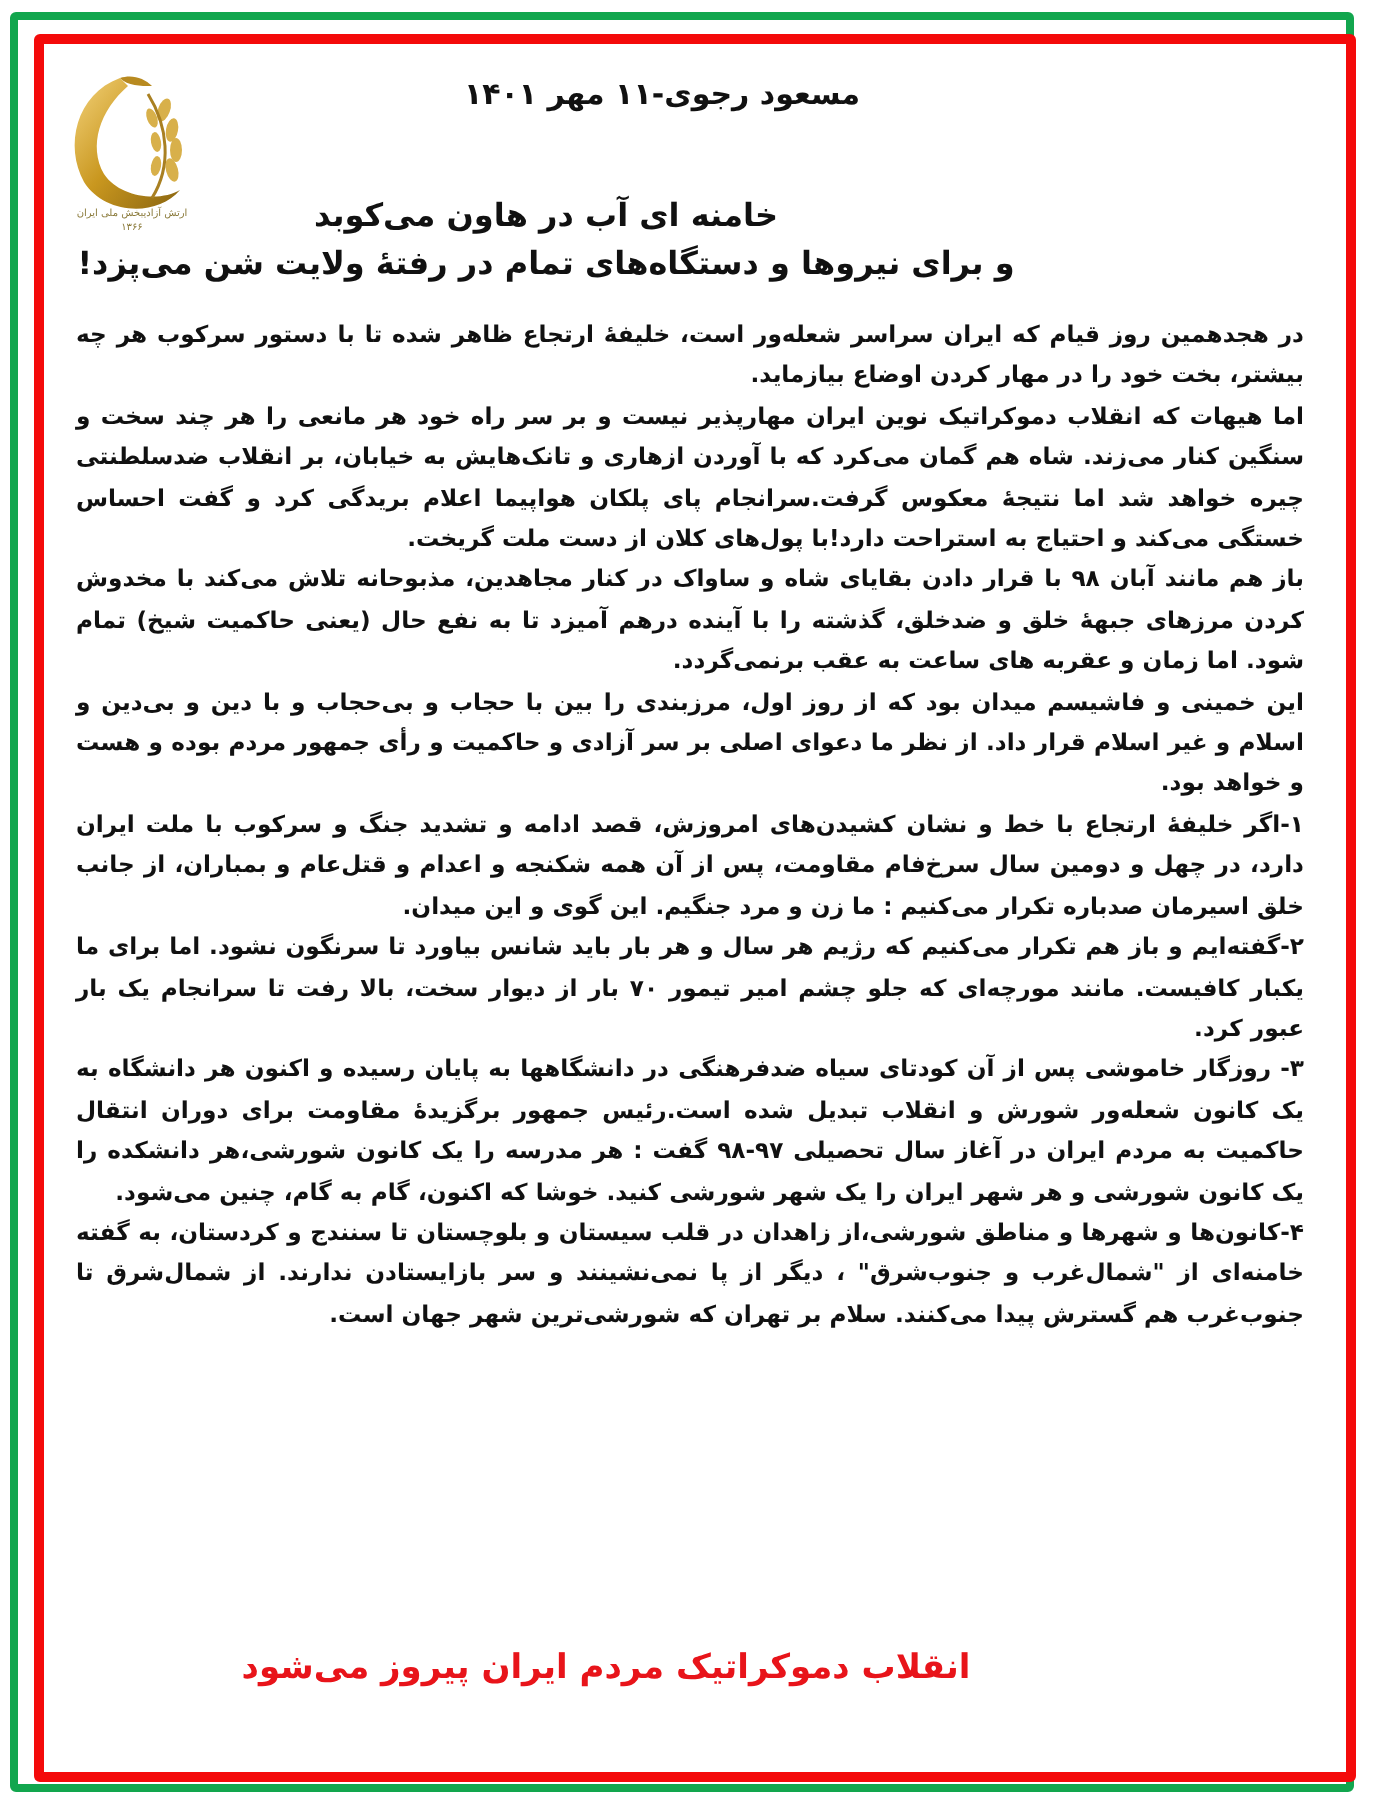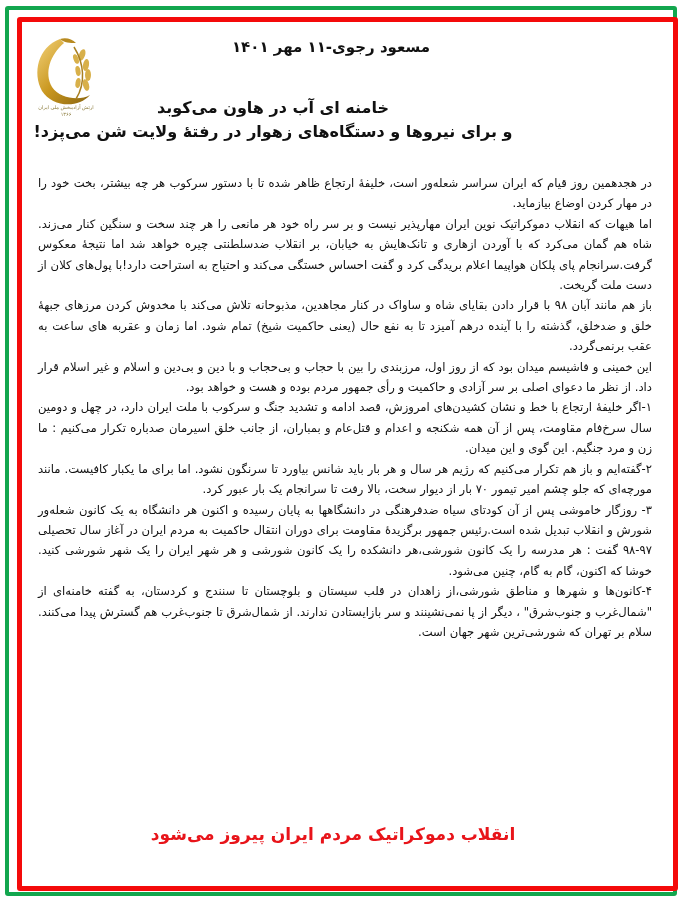--- a/index.html
+++ b/index.html
@@ -5,23 +5,23 @@
   html, body { margin: 0; padding: 0; background: #ffffff; }
   body { width: 690px; height: 910px; position: relative; overflow: hidden; font-family: "DejaVu Sans", sans-serif; }
   .frame-green { position: absolute; left: 5px; top: 6px; width: 672px; height: 890px; border: 4px solid #12a64e; border-radius: 3px; box-sizing: border-box; }
   .red-box { position: absolute; left: 17px; top: 17px; width: 661px; height: 874px; border: 5px solid #f40a0a; border-radius: 3px; box-sizing: border-box; background: #fff; }
   .logo { position: absolute; left: 30px; top: 33px; width: 72px; height: 110px; }
   .logo-caption { position: absolute; left: 26px; top: 104px; width: 80px; text-align: center; font-size: 5px; color: #8a7a3a; line-height: 7px; direction: rtl; }
   .author { position: absolute; top: 38px; left: 0; width: 662px; text-align: center; font-size: 15px; font-weight: bold; direction: rtl; color: #111; }
   .title { position: absolute; left: 0; width: 546px; text-align: center; font-size: 16px; font-weight: bold; direction: rtl; color: #111; }
   .title1 { top: 98px; }
   .title2 { top: 122px; }
-  .body { position: absolute; left: 38px; top: 157px; width: 614px; direction: rtl; text-align: justify; font-size: 11.6px; font-weight: normal; line-height: 20.4px; color: #111; margin-top: 16px; }
+  .body { position: absolute; left: 38px; top: 157px; width: 614px; direction: rtl; text-align: justify; font-size: 11.6px; font-weight: bold; line-height: 20.4px; color: #111; }
   .body p { margin: 0; text-align-last: right; }
-  .slogan { position: absolute; top: 824px; left: 0; width: 606px; text-align: center; direction: rtl; font-size: 17px; font-weight: bold; color: #e8141a; padding-left: 30px; }
+  .slogan { position: absolute; top: 824px; left: 0; width: 606px; text-align: center; direction: rtl; font-size: 17px; font-weight: bold; color: #e8141a; }
 </style>
 </head>
 <body>
 
 <div class="frame-green"></div>
 <div class="red-box"></div>
 
 <div class="logo">
   <svg width="72" height="76" viewBox="0 0 72 76">
     <defs>
@@ -45,21 +45,21 @@
     <path d="M44 14 C 54 30, 56 50, 46 66" stroke="#a98022" stroke-width="1.5" fill="none"></path>
   </svg>
 </div>
 <div class="logo-caption">
   <div>ارتش آزادیبخش ملی ایران</div>
   <div>۱۳۶۶</div>
 </div>
 
 <div class="author">مسعود رجوی-۱۱ مهر ۱۴۰۱</div>
 <div class="title title1">خامنه ای آب در هاون می‌کوبد</div>
-<div class="title title2">و برای نیروها و دستگاه‌های زهوار در رفتهٔ ولایت شن می‌پزد!</div>
+<div class="title title2">و برای نیروها و دستگاه‌های تمام در رفتهٔ ولایت شن می‌پزد!</div>
 
 <div class="body">
   <p>در هجدهمین روز قیام که ایران سراسر شعله‌ور است، خلیفهٔ ارتجاع ظاهر شده تا با دستور سرکوب هر چه بیشتر، بخت خود را در مهار کردن اوضاع بیازماید.</p>
   <p>اما هیهات که انقلاب دموکراتیک نوین ایران مهارپذیر نیست و بر سر راه خود هر مانعی را هر چند سخت و سنگین کنار می‌زند. شاه هم گمان می‌کرد که با آوردن ازهاری و تانک‌هایش به خیابان، بر انقلاب ضدسلطنتی چیره خواهد شد اما نتیجهٔ معکوس گرفت.سرانجام پای پلکان هواپیما اعلام بریدگی کرد و گفت احساس خستگی می‌کند و احتیاج به استراحت دارد!با پول‌های کلان از دست ملت گریخت.</p>
   <p>باز هم مانند آبان ۹۸ با قرار دادن بقایای شاه و ساواک در کنار مجاهدین، مذبوحانه تلاش می‌کند با مخدوش کردن مرزهای جبههٔ خلق و ضدخلق، گذشته را با آینده درهم آمیزد تا به نفع حال (یعنی حاکمیت شیخ) تمام شود. اما زمان و عقربه های ساعت به عقب برنمی‌گردد.</p>
   <p>این خمینی و فاشیسم میدان بود که از روز اول، مرزبندی را بین با حجاب و بی‌حجاب و با دین و بی‌دین و اسلام و غیر اسلام قرار داد. از نظر ما دعوای اصلی بر سر آزادی و حاکمیت و رأی جمهور مردم بوده و هست و خواهد بود.</p>
   <p>۱-اگر خلیفهٔ ارتجاع با خط و نشان کشیدن‌های امروزش، قصد ادامه و تشدید جنگ و سرکوب با ملت ایران دارد، در چهل و دومین سال سرخ‌فام مقاومت، پس از آن همه شکنجه و اعدام و قتل‌عام و بمباران، از جانب خلق اسیرمان صدباره تکرار می‌کنیم : ما زن و مرد جنگیم. این گوی و این میدان.</p>
   <p>۲-گفته‌ایم و باز هم تکرار می‌کنیم که رژیم هر سال و هر بار باید شانس بیاورد تا سرنگون نشود. اما برای ما یکبار کافیست. مانند مورچه‌ای که جلو چشم امیر تیمور ۷۰ بار از دیوار سخت، بالا رفت تا سرانجام یک بار عبور کرد.</p>
   <p>۳- روزگار خاموشی پس از آن کودتای سیاه ضدفرهنگی در دانشگاهها به پایان رسیده و اکنون هر دانشگاه به یک کانون شعله‌ور شورش و انقلاب تبدیل شده است.رئیس جمهور برگزیدهٔ مقاومت برای دوران انتقال حاکمیت به مردم ایران در آغاز سال تحصیلی ۹۷-۹۸ گفت : هر مدرسه را یک کانون شورشی،هر دانشکده را یک کانون شورشی و هر شهر ایران را یک شهر شورشی کنید. خوشا که اکنون، گام به گام، چنین می‌شود.</p>
   <p>۴-کانون‌ها و شهرها و مناطق شورشی،از زاهدان در قلب سیستان و بلوچستان تا سنندج و کردستان، به گفته خامنه‌ای از "شمال‌غرب و جنوب‌شرق" ، دیگر از پا نمی‌نشینند و سر بازایستادن ندارند. از شمال‌شرق تا جنوب‌غرب هم گسترش پیدا می‌کنند. سلام بر تهران که شورشی‌ترین شهر جهان است.</p>

